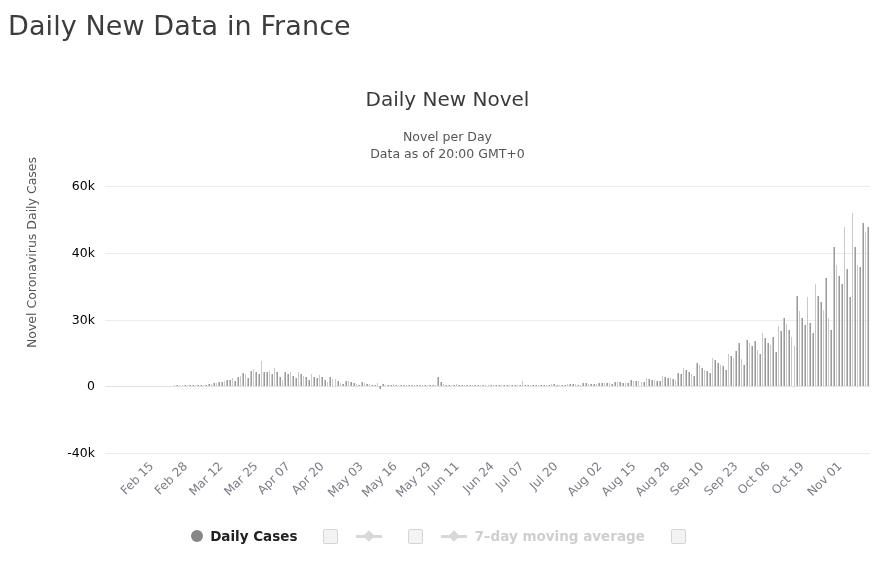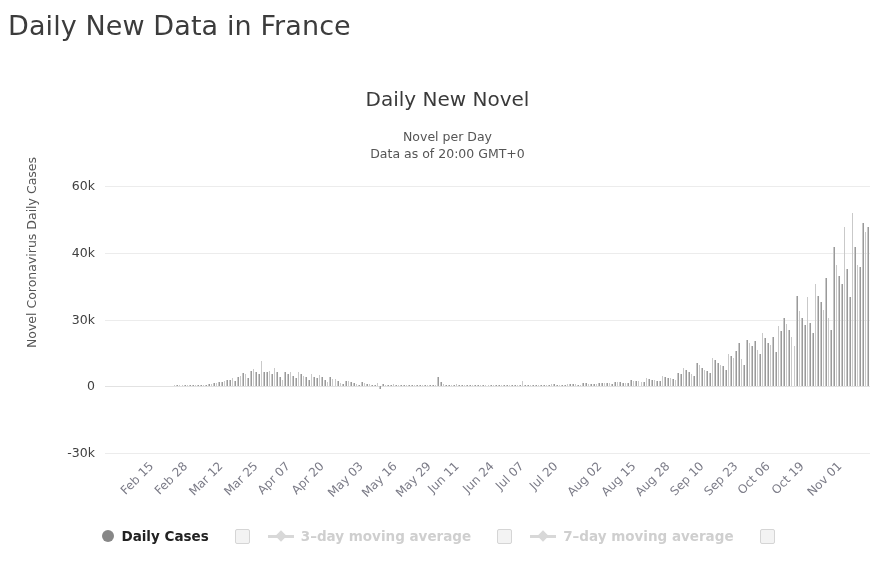--- a/index.html
+++ b/index.html
@@ -68,21 +68,21 @@
   }
   .gridline.zero {
     background: #e2e2e2;
   }
   .ytick-label {
     position: absolute;
     right: 0;
     width: 60px;
     text-align: right;
     font-size: 12.5px;
-    color: #404040;
+    color: #000000;
     transform: translateY(-8px);
     white-space: nowrap;
   }
   #y-ticks {
     position: absolute;
     left: 33px;
     top: 116px;
     width: 62px;
     height: 267px;
   }
@@ -213,21 +213,21 @@
     <div>Data as of 20:00 GMT+0</div>
   </div>
 
   <div id="y-axis-title">Novel Coronavirus Daily Cases</div>
 
   <div id="y-ticks">
       <div class="ytick-label" style="top: 0px;">60k</div>
       <div class="ytick-label" style="top: 66.75px;">40k</div>
       <div class="ytick-label" style="top: 133.5px;">30k</div>
       <div class="ytick-label" style="top: 200.25px;">0</div>
-      <div class="ytick-label" style="top: 267px;">-30k</div>
+      <div class="ytick-label" style="top: 267px;">-40k</div>
     </div>
 
   <div id="plot-area">
     <div id="gridlines">
         <div class="gridline" style="top: 0px;"></div>
         <div class="gridline" style="top: 66.75px;"></div>
         <div class="gridline" style="top: 133.5px;"></div>
         <div class="gridline zero" style="top: 200.25px;"></div>
         <div class="gridline" style="top: 267px;"></div>
       </div>
@@ -524,21 +524,20 @@
     </div>
 
   <div id="legend">
       <div class="legend-item active">
         <span class="marker-dot"></span>
         <span class="legend-label">Daily Cases</span>
       </div>
       <span class="legend-checkbox"></span>
       <div class="legend-item inactive">
         <span class="marker-line"></span>
-        <span class="legend-label">3–day moving average</span>
       </div>
       <span class="legend-checkbox"></span>
       <div class="legend-item inactive">
         <span class="marker-line"></span>
         <span class="legend-label">7–day moving average</span>
       </div>
       <span class="legend-checkbox"></span>
     </div>
 
 </div>

